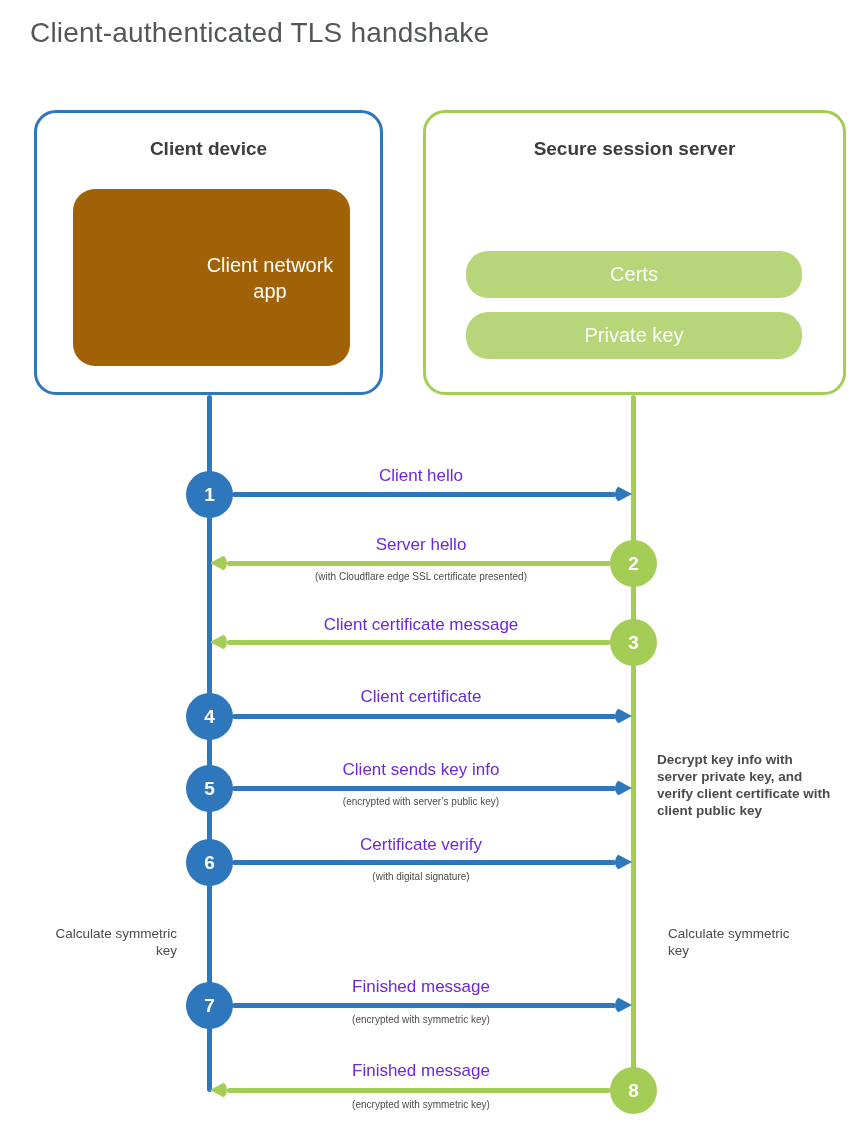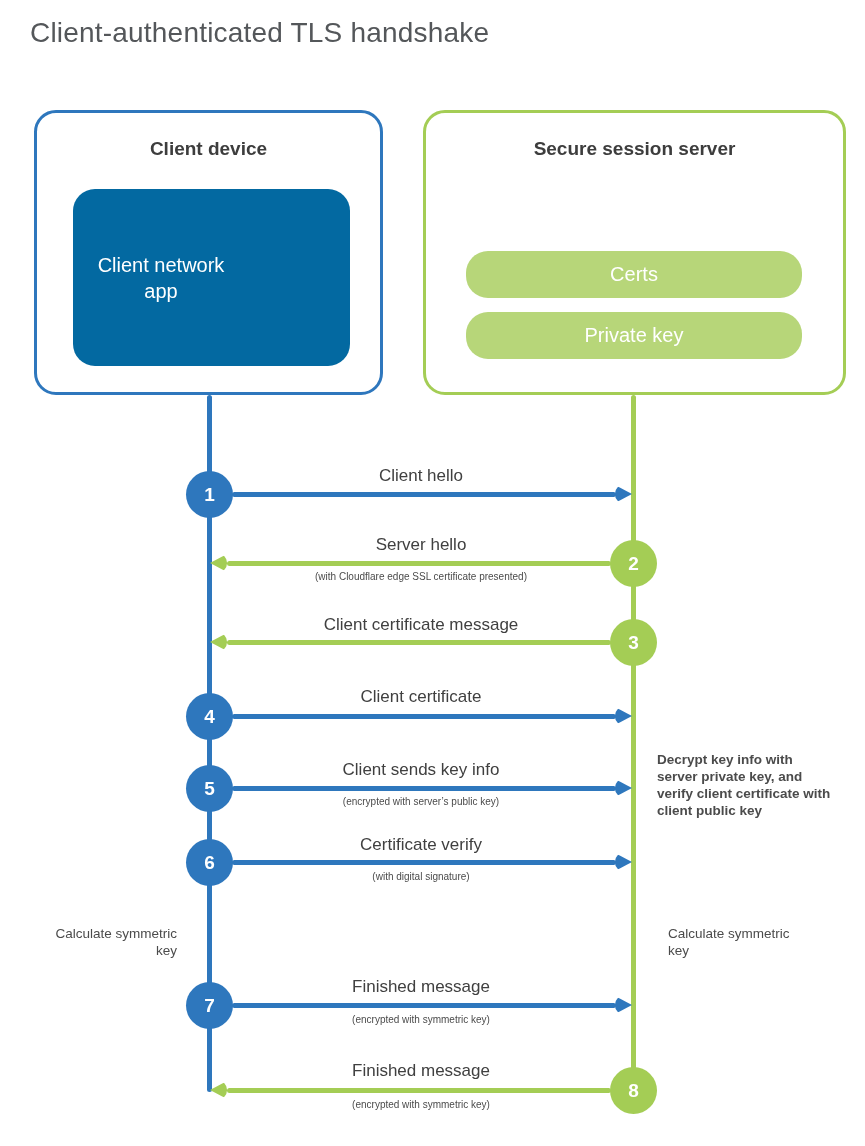--- a/index.html
+++ b/index.html
@@ -46,24 +46,24 @@
     font-size: 19px;
     font-weight: bold;
     color: #3d3d3d;
   }
   .app-box {
     position: absolute;
     left: 36px;
     top: 76px;
     width: 277px;
     height: 177px;
-    background: #0369a1;
+    background: #a16207;
     display: flex;
     align-items: center;
-    justify-content: flex-start;
+    justify-content: flex-end;
     text-align: center;
     padding-left: 8px;
   }
   .app-box span {
     color: #ffffff;
     font-size: 20px;
     width: 160px;
     line-height: 1.3;
   }
   .module-bar {
@@ -133,21 +133,21 @@
   .a6 { top: 860px; }  .h6 { top: 853px; }
   .a7 { top: 1003px; } .h7 { top: 996px; }
   .a8 { top: 1088px; } .h8 { top: 1081px; }
   
   .msg {
     position: absolute;
     left: 201px;
     width: 440px;
     text-align: center;
     font-size: 17px;
-    color: #404040;
+    color: #6d28d9;
   }
   .sub {
     position: absolute;
     left: 201px;
     width: 440px;
     text-align: center;
     font-size: 10px;
     color: #4b4b4b;
   }
   .m1 { top: 466px; }

